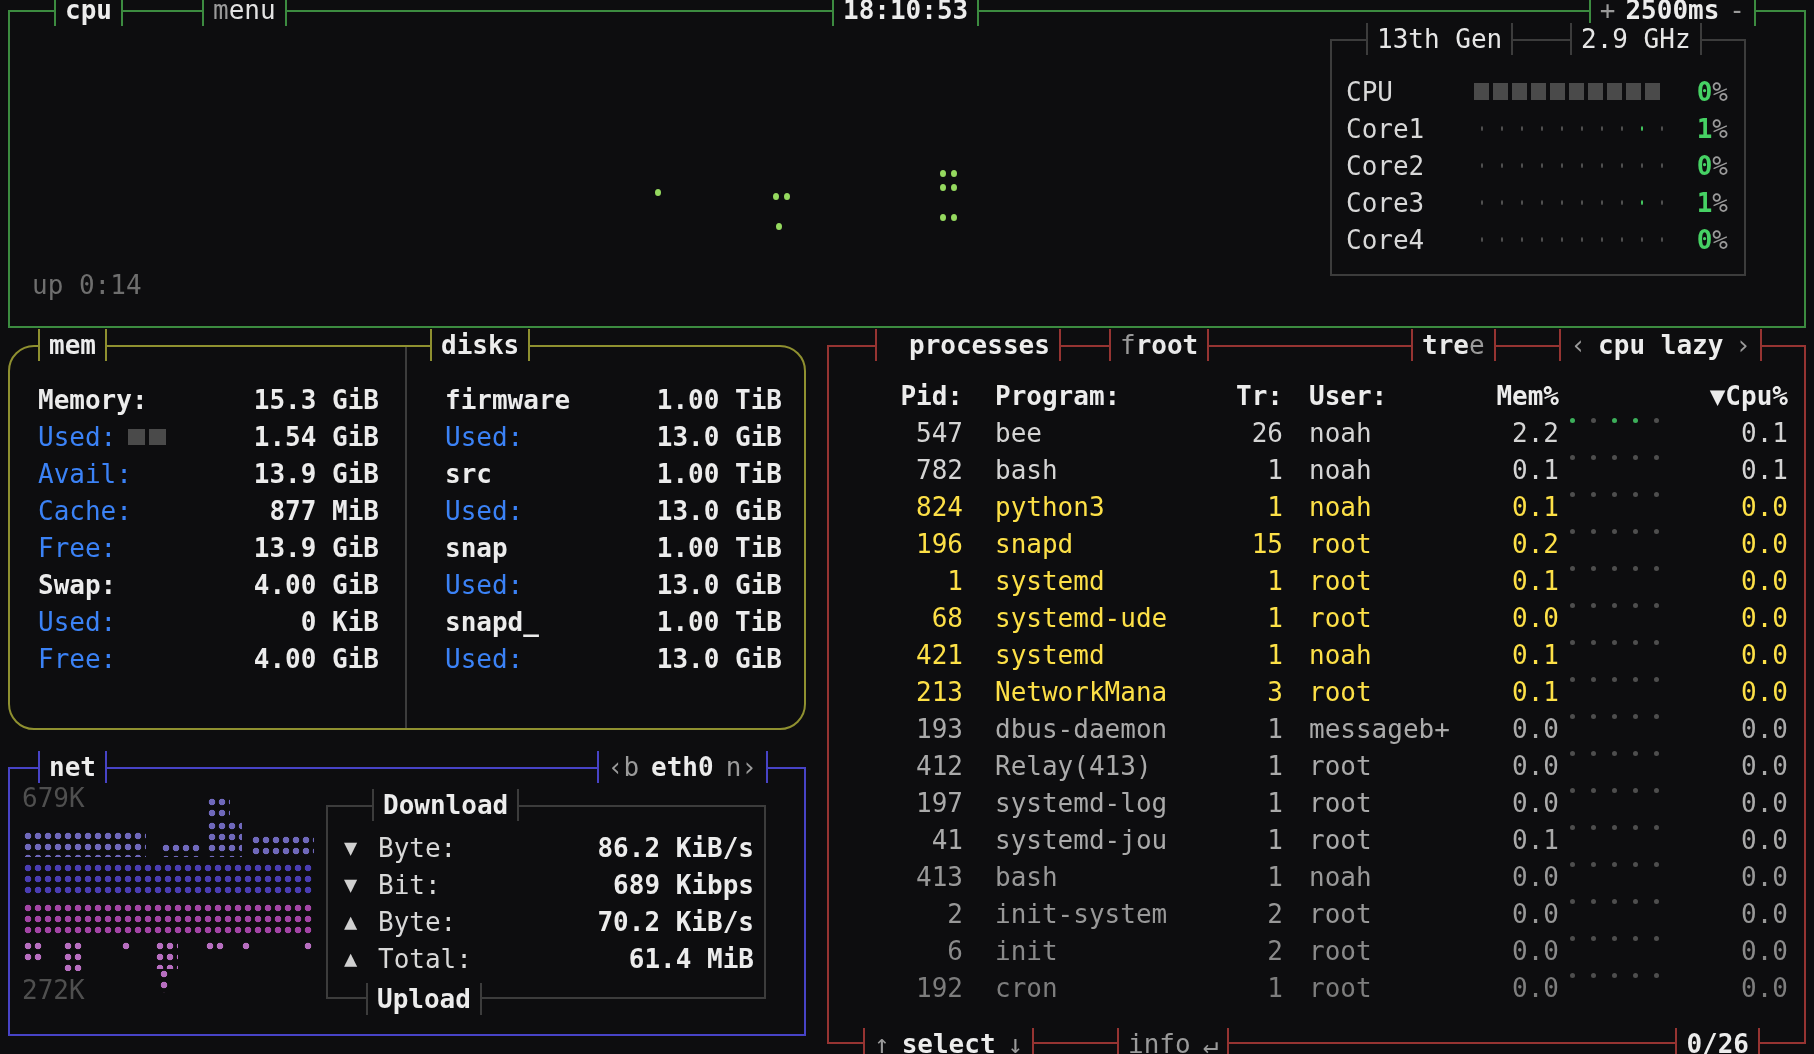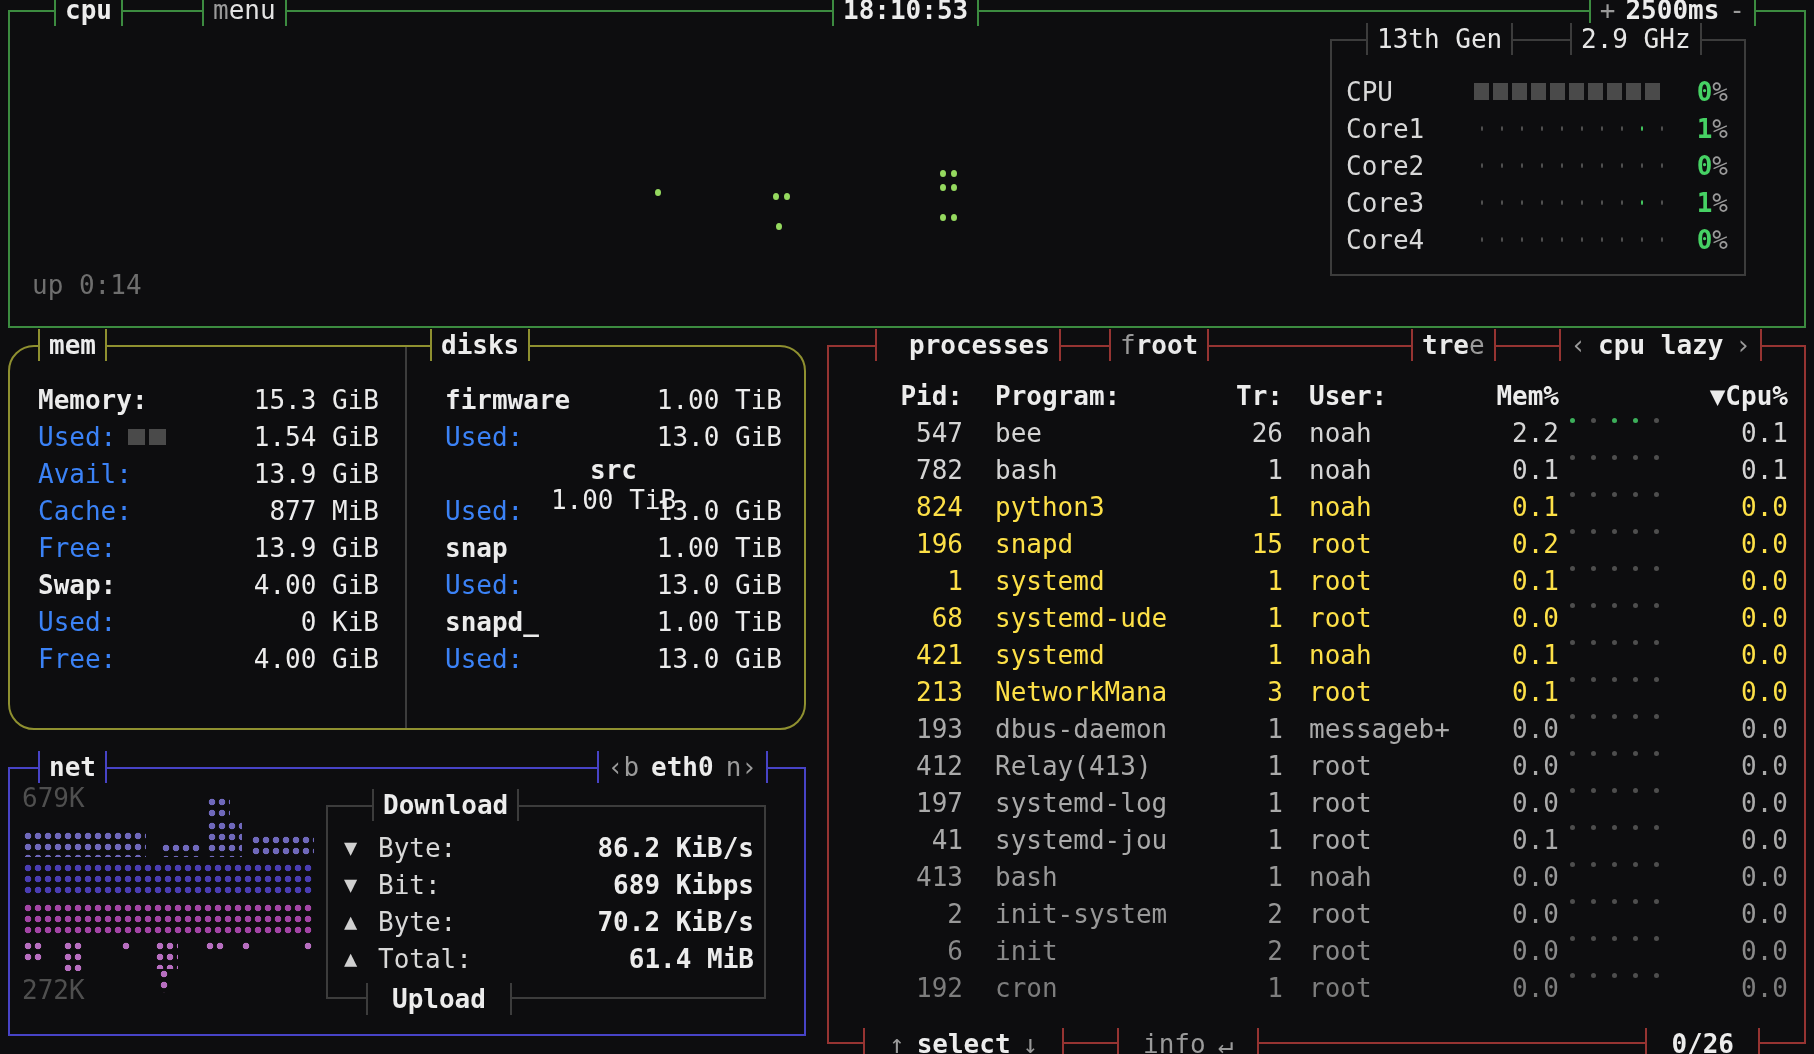--- a/index.html
+++ b/index.html
@@ -17,21 +17,21 @@
   #app{position:relative;width:1814px;height:1054px;background:var(--bg);overflow:hidden;
        font-size:26px;color:var(--txt);}
   .box{position:absolute;border:2px solid;background:var(--bg);}
   .b-green{border-color:var(--green);}
   .b-yellow{border-color:var(--yellow);border-radius:26px;}
   .b-blue{border-color:var(--blue);}
   .b-red{border-color:var(--red);}
   .b-gray{border-color:var(--subgray);}
   .btitle{position:absolute;top:-18px;background:var(--bg);padding:0 9px;line-height:32px;
           border-left:2px solid;border-right:2px solid;border-color:inherit;white-space:pre;}
-  .bfoot{position:absolute;bottom:-18px;background:var(--bg);padding:0 24px;line-height:32px;
+  .bfoot{position:absolute;bottom:-18px;background:var(--bg);padding:0 9px;line-height:32px;
          border-left:2px solid;border-right:2px solid;border-color:inherit;white-space:pre;margin-top:43px;}
   .w{color:var(--txt-bright);font-weight:bold;}
   .g{color:var(--txt-gray);}
   .dim{color:var(--txt-dim);}
   .darker{color:var(--txt-darker);}
 
   
   .cpurow{display:flex;align-items:center;height:37px;padding:0 16px 0 14px;}
   .cpurow .lbl{width:128px;color:#d8d8d8;}
   .cpurow .meter{width:196px;display:flex;gap:4px;align-items:center;}
@@ -40,21 +40,21 @@
   .mdot.on{background:var(--accent-green);}
   .cpurow .pct{flex:1;text-align:right;}
   .pct .num{color:var(--accent-green);font-weight:bold;}
   .pct .unit{color:var(--txt-gray);}
 
   
   .mrow{display:flex;align-items:center;height:37px;padding:0 26px 0 28px;}
   .mrow .lbl{flex:none;}
   .mrow .mid{flex:1;display:flex;align-items:center;padding-left:12px;}
   .memblk{width:17px;height:16px;background:var(--block);margin-right:4px;}
-  .mrow .val{flex:none;color:var(--txt-bright);font-weight:normal;white-space:pre;}
+  .mrow .val{flex:none;color:var(--txt-bright);font-weight:bold;white-space:pre;}
   .lbl.strong{color:var(--txt-bright);font-weight:bold;}
   .lbl.plain{color:#3b82f6;}
 
   
   .nrow{display:flex;align-items:center;height:37px;padding:0 10px 0 16px;}
   .nrow .arr{width:34px;color:#d0d0d0;font-size:22px;}
   .nrow .lbl{width:150px;color:#d8d8d8;}
   .nrow .val{flex:1;text-align:right;color:var(--txt-bright);font-weight:bold;white-space:pre;}
 
   
@@ -250,21 +250,21 @@
         <div class="mrow" style="padding: 0px 20px 0px 36px;">
           <span class="lbl strong">firmware</span>
           <span class="mid"></span>
           <span class="val">1.00 TiB</span>
         </div>
         <div class="mrow" style="padding: 0px 20px 0px 36px;">
           <span class="lbl plain">Used:</span>
           <span class="mid"></span>
           <span class="val">13.0 GiB</span>
         </div>
-        <div class="mrow" style="padding: 0px 20px 0px 36px; flex-direction: column;">
+        <div class="mrow" style="padding: 0px 20px 0px 36px;">
           <span class="lbl strong">src</span>
           <span class="mid"></span>
           <span class="val">1.00 TiB</span>
         </div>
         <div class="mrow" style="padding: 0px 20px 0px 36px;">
           <span class="lbl plain">Used:</span>
           <span class="mid"></span>
           <span class="val">13.0 GiB</span>
         </div>
         <div class="mrow" style="padding: 0px 20px 0px 36px;">

